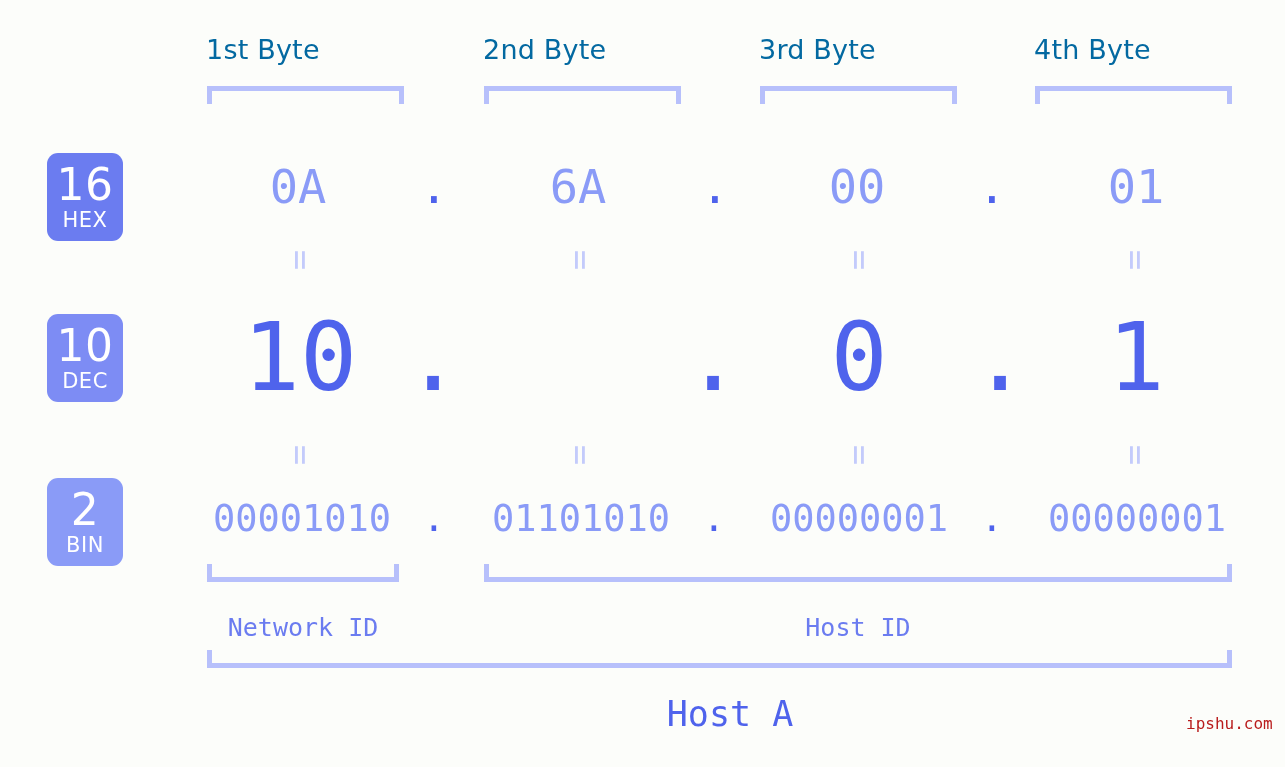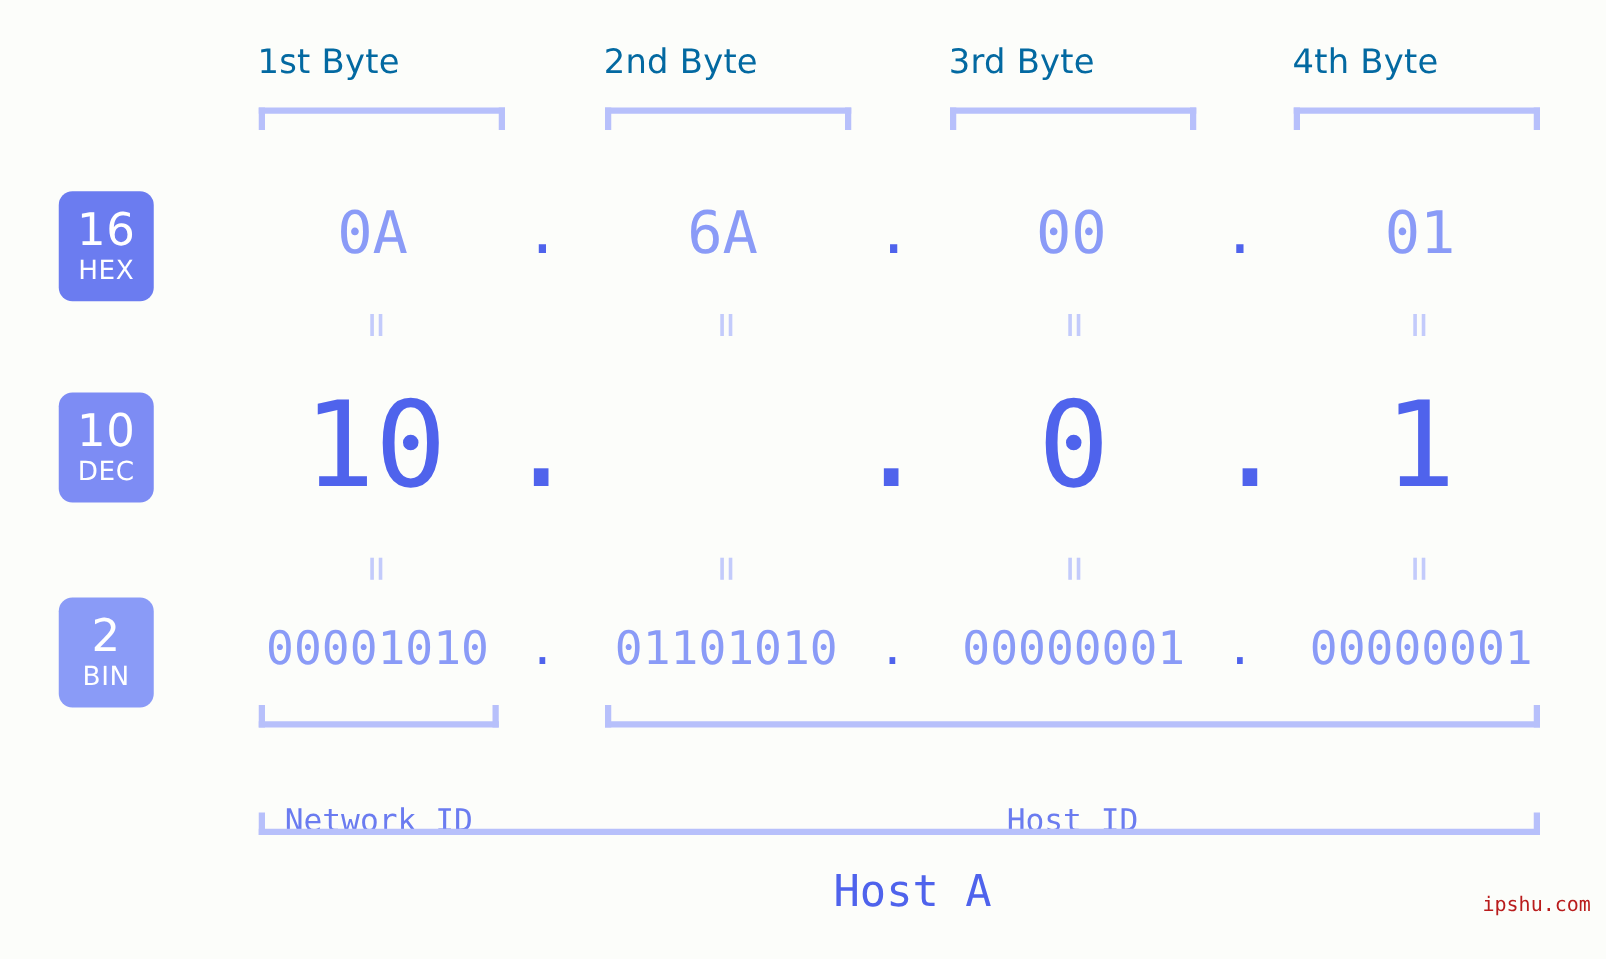--- a/index.html
+++ b/index.html
@@ -50,21 +50,21 @@
     height: 88px;
     border-radius: 11px;
     display: flex;
     flex-direction: column;
     align-items: center;
     justify-content: center;
     color: #ffffff;
     line-height: 1;
   }
   .badge .badge-num {
-    font-size: 36px;
+    font-size: 44px;
     font-weight: 400;
     letter-spacing: 0.5px;
   }
   .badge .badge-sub {
     font-size: 21px;
     font-weight: 400;
     margin-top: 3px;
     letter-spacing: 0.5px;
   }
 
@@ -127,21 +127,20 @@
     width: 40px;
   }
 
   
   .caption {
     font-family: "DejaVu Sans Mono", monospace;
     font-size: 25px;
     color: #6b7cf0;
     text-align: center;
     white-space: nowrap;
-    margin-top: 29px;
   }
   .class-caption {
     font-family: "DejaVu Sans Mono", monospace;
     font-size: 35px;
     color: #4f63ec;
     text-align: center;
     white-space: nowrap;
   }
 
   .watermark {

